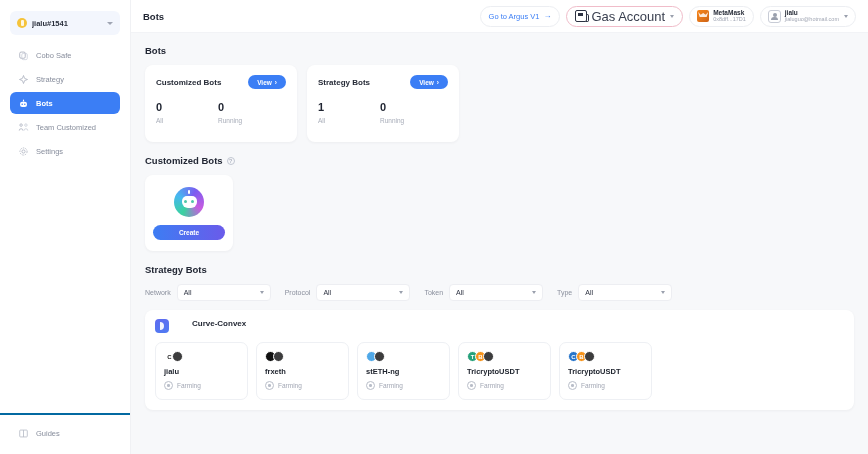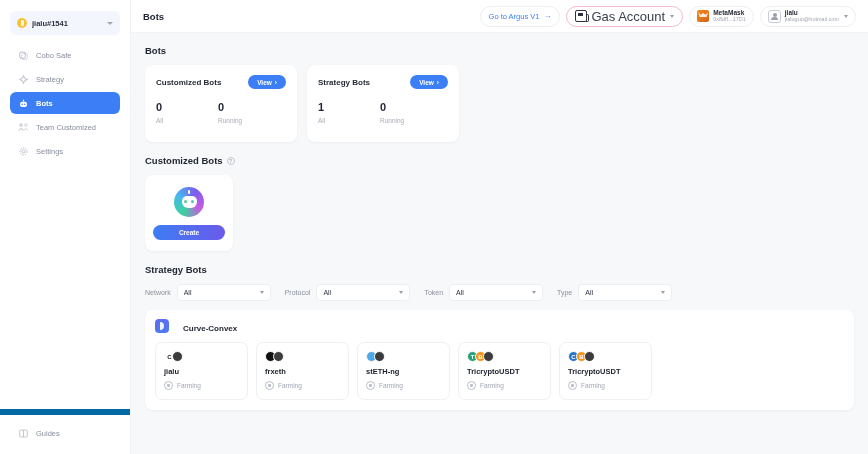--- a/index.html
+++ b/index.html
@@ -126,21 +126,21 @@
   }
   .nav-item.active { background: #3b7ef5; }
   .nav-item.active .lbl { color: #ffffff; font-weight: 600; }
 
   .nav-spacer { flex: 1; }
   .nav-bottom {
     padding: 0 10px 12px 10px;
     display: flex;
     flex-direction: column;
     gap: 5px;
-    border-top: 6px solid #0369a1;
+    border-top: 2px solid #0369a1;
     padding-top: 10px;
     margin: 0 0 0 0;
   }
   .nav-bottom .nav-item { height: 17px; }
 
   
   .main {
     flex: 1;
     height: 454px;
     display: flex;
@@ -401,22 +401,22 @@
   .filter-select .v { font-size: 7px; color: #2c3140; font-weight: 500; }
 
   .proto-panel {
     background: #ffffff;
     border-radius: 8px;
     padding: 9px 10px 10px 10px;
     box-shadow: 0 1px 3px rgba(32,40,64,.05);
   }
   .proto-head {
     display: flex;
-    align-items: flex-end;
-    gap: 14px;
+    align-items: flex-start;
+    gap: 23px;
     margin-bottom: 9px;
   }
   .proto-icon {
     width: 14px; height: 14px;
     border-radius: 4px;
     background: linear-gradient(160deg,#5f6bf0,#4f7bf2);
     position: relative;
   }
   .proto-icon::after {
     content:"";

